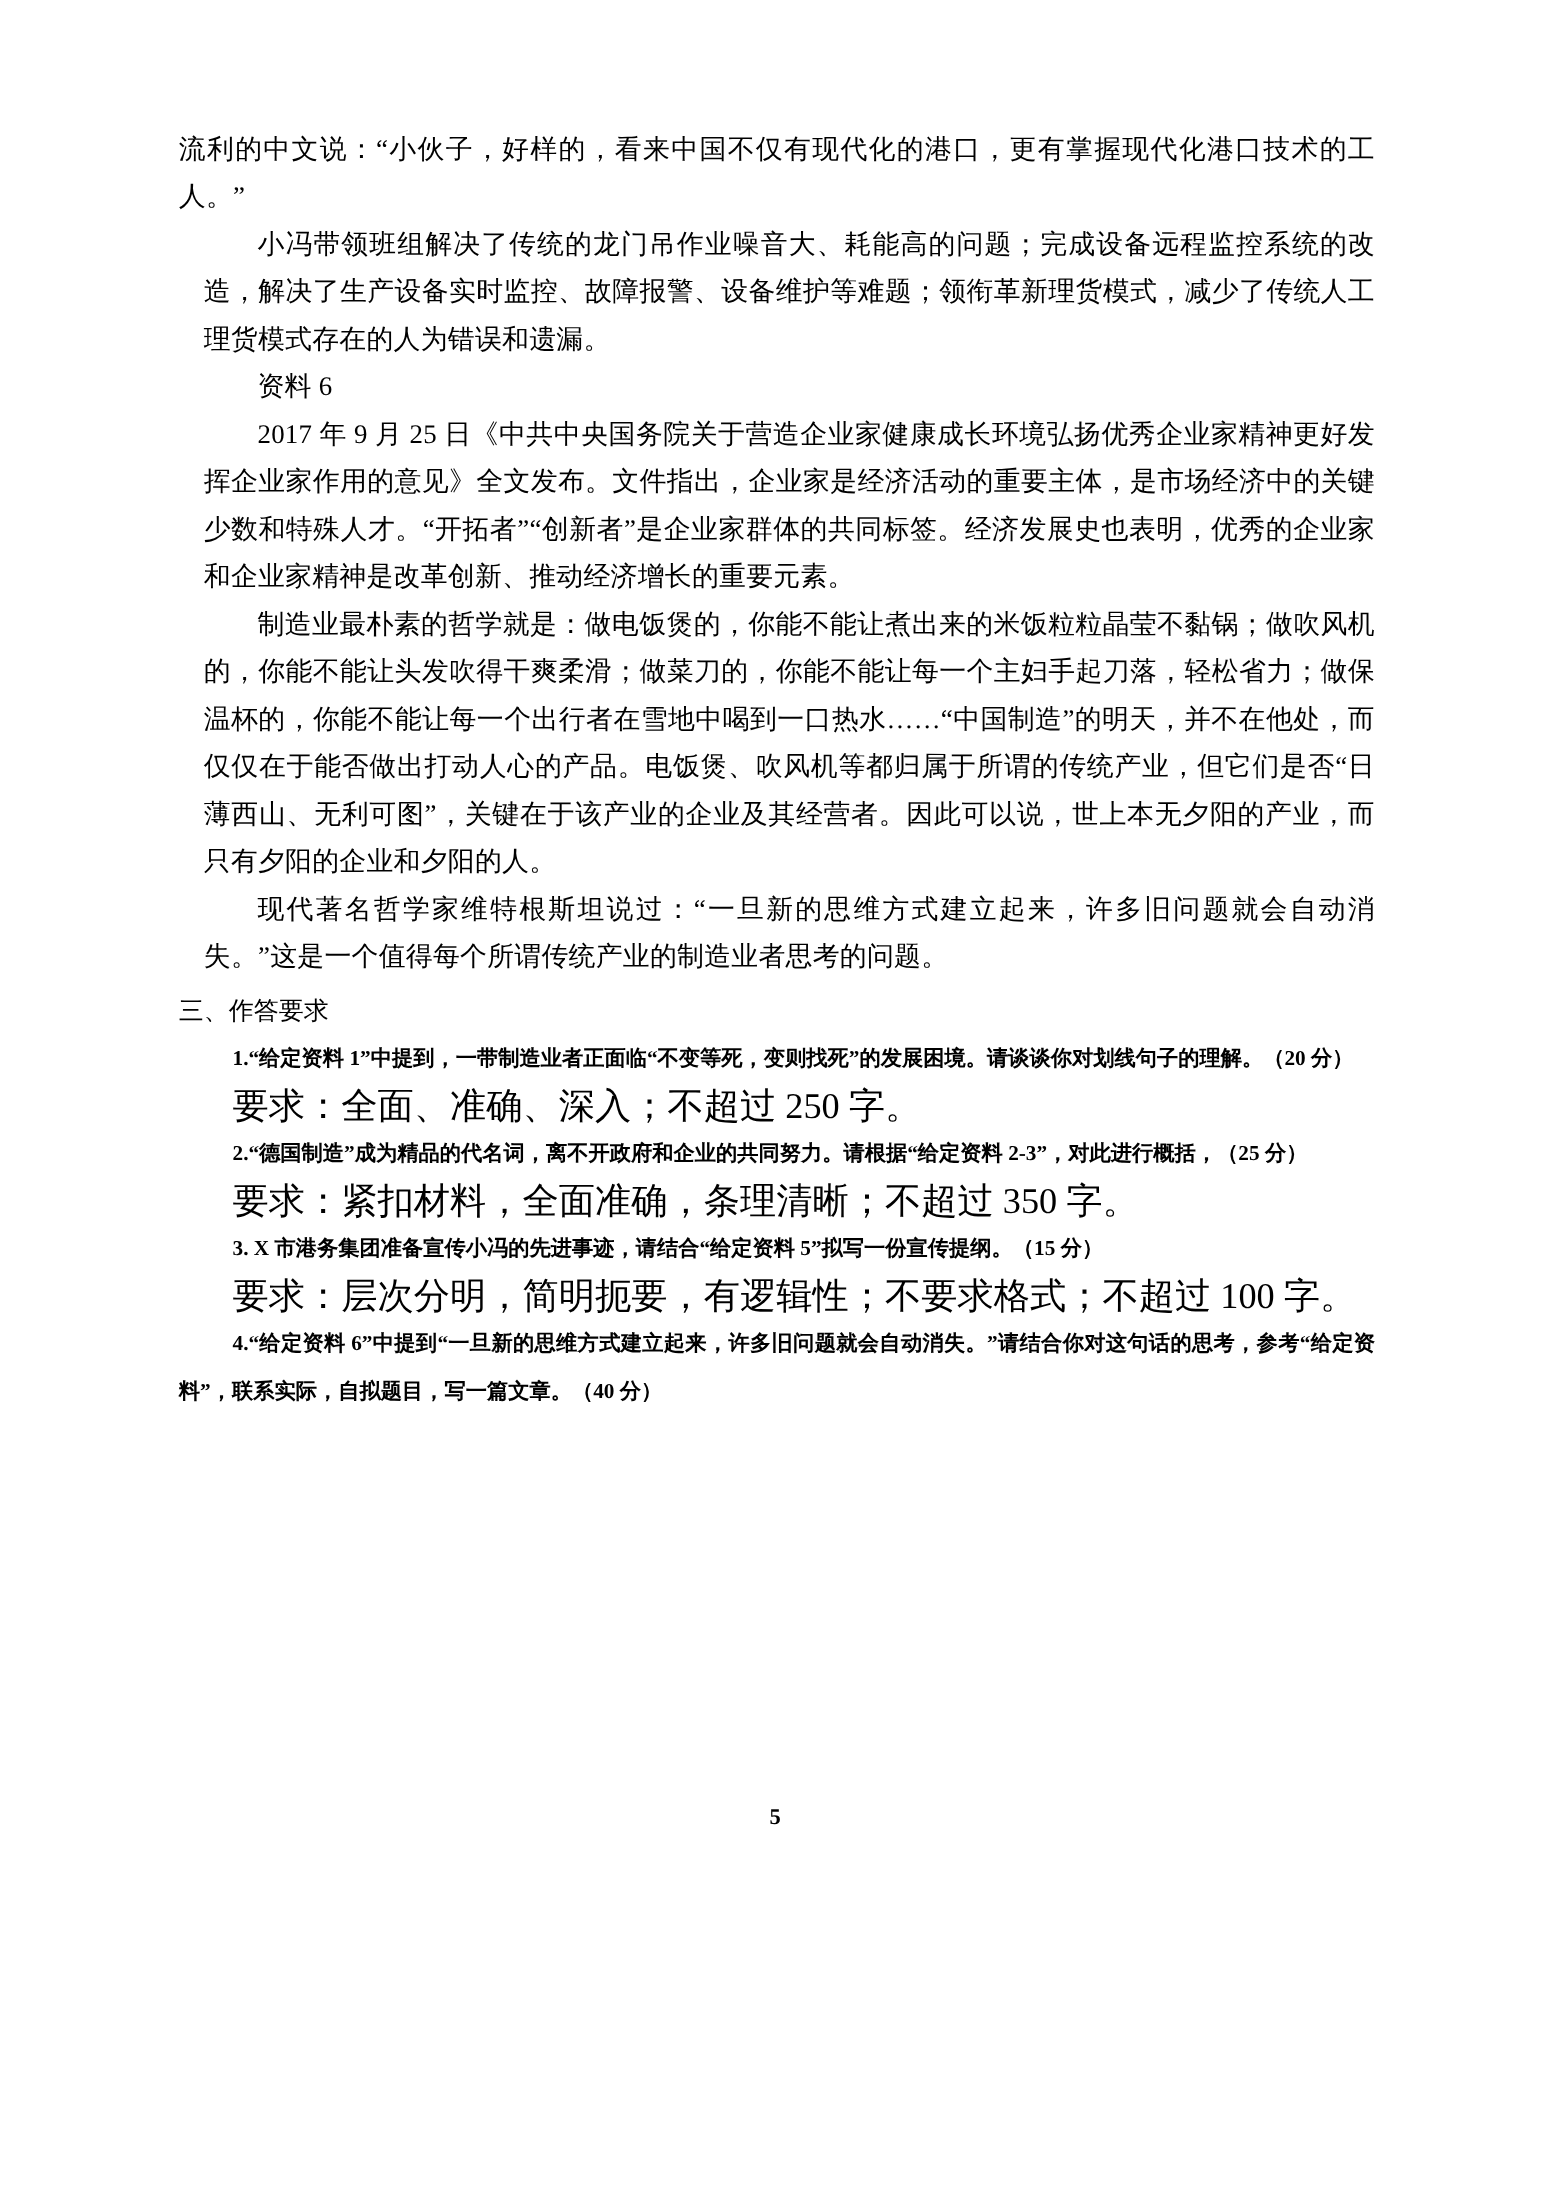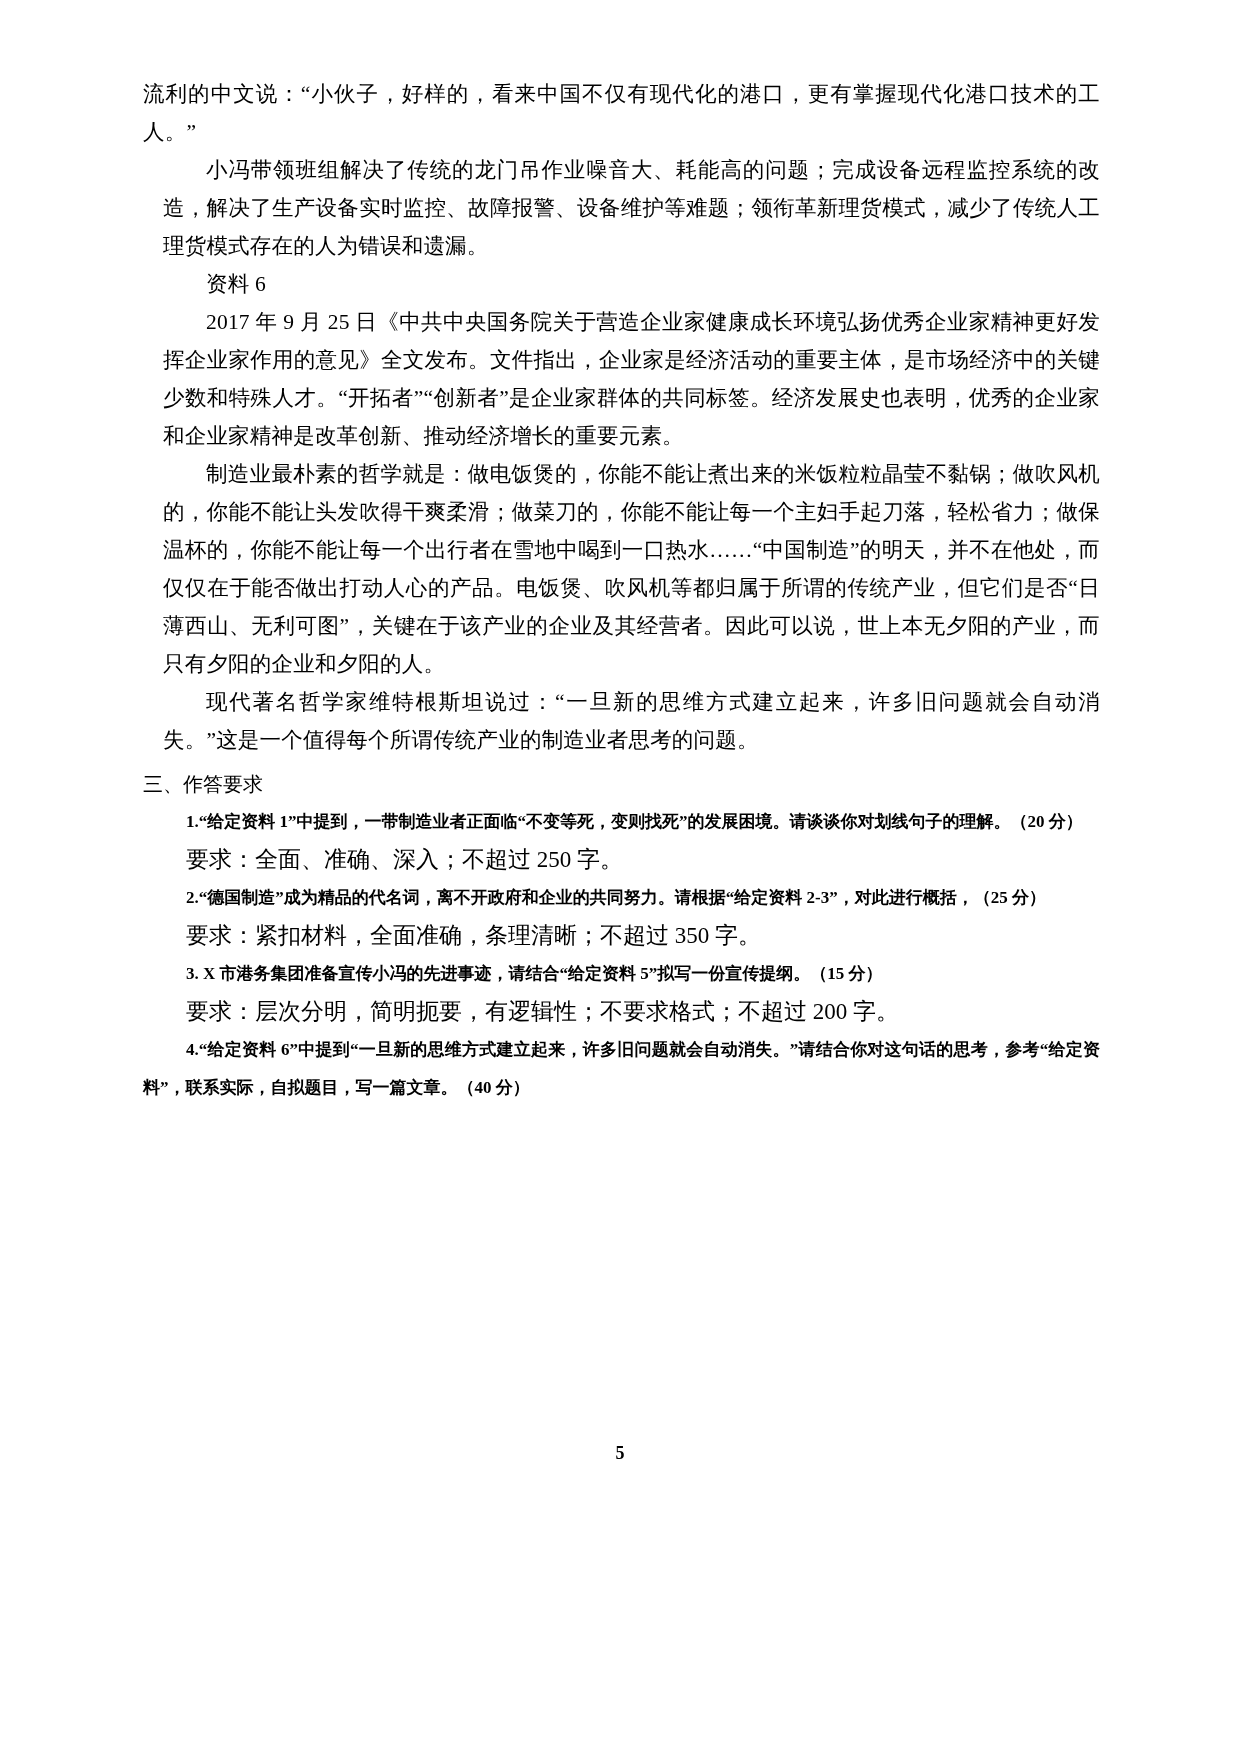--- a/index.html
+++ b/index.html
@@ -11,21 +11,21 @@
     width: 1240px;
     height: 1754px;
     font-family: "Liberation Serif", "DejaVu Serif", serif;
     color: #000000;
     position: relative;
   }
   .page {
     box-sizing: border-box;
     width: 1240px;
     height: 1510px;
-    padding: 75px 140px 60px 143px;
+    padding: 100px 140px 60px 143px;
     position: relative;
   }
   .para {
     font-size: 21.5px;
     line-height: 38px;
     text-align: justify;
     text-justify: inter-ideograph;
     margin: 0 0 0 0;
     letter-spacing: 0.2px;
   }
@@ -43,21 +43,21 @@
   .q-title {
     font-size: 17px;
     line-height: 38px;
     font-weight: bold;
     text-indent: 43px;
     text-align: justify;
     text-justify: inter-ideograph;
     margin: 0;
   }
   .q-req {
-    font-size: 23px;
+    font-size: 29px;
     line-height: 38px;
     text-indent: 43px;
     margin: 0;
     font-family: Liberation Serif, serif;
   }
   .pagenum {
     position: absolute;
     bottom: 46px;
     left: 0;
     width: 100%;
@@ -81,18 +81,18 @@
 
   <p class="section-head">三、作答要求</p>
 
   <p class="q-title">1.“给定资料 1”中提到，一带制造业者正面临“不变等死，变则找死”的发展困境。请谈谈你对划线句子的理解。（20 分）</p>
   <p class="q-req">要求：全面、准确、深入；不超过 250 字。</p>
 
   <p class="q-title">2.“德国制造”成为精品的代名词，离不开政府和企业的共同努力。请根据“给定资料 2-3”，对此进行概括，（25 分）</p>
   <p class="q-req">要求：紧扣材料，全面准确，条理清晰；不超过 350 字。</p>
 
   <p class="q-title">3. X 市港务集团准备宣传小冯的先进事迹，请结合“给定资料 5”拟写一份宣传提纲。（15 分）</p>
-  <p class="q-req">要求：层次分明，简明扼要，有逻辑性；不要求格式；不超过 200 字。</p>
+  <p class="q-req">要求：层次分明，简明扼要，有逻辑性；不要求格式；不超过 100 字。</p>
 
   <p class="q-title">4.“给定资料 6”中提到“一旦新的思维方式建立起来，许多旧问题就会自动消失。”请结合你对这句话的思考，参考“给定资料”，联系实际，自拟题目，写一篇文章。（40 分）</p>
 
   <div class="pagenum">5</div>
 </div>
 
 </body></html>

